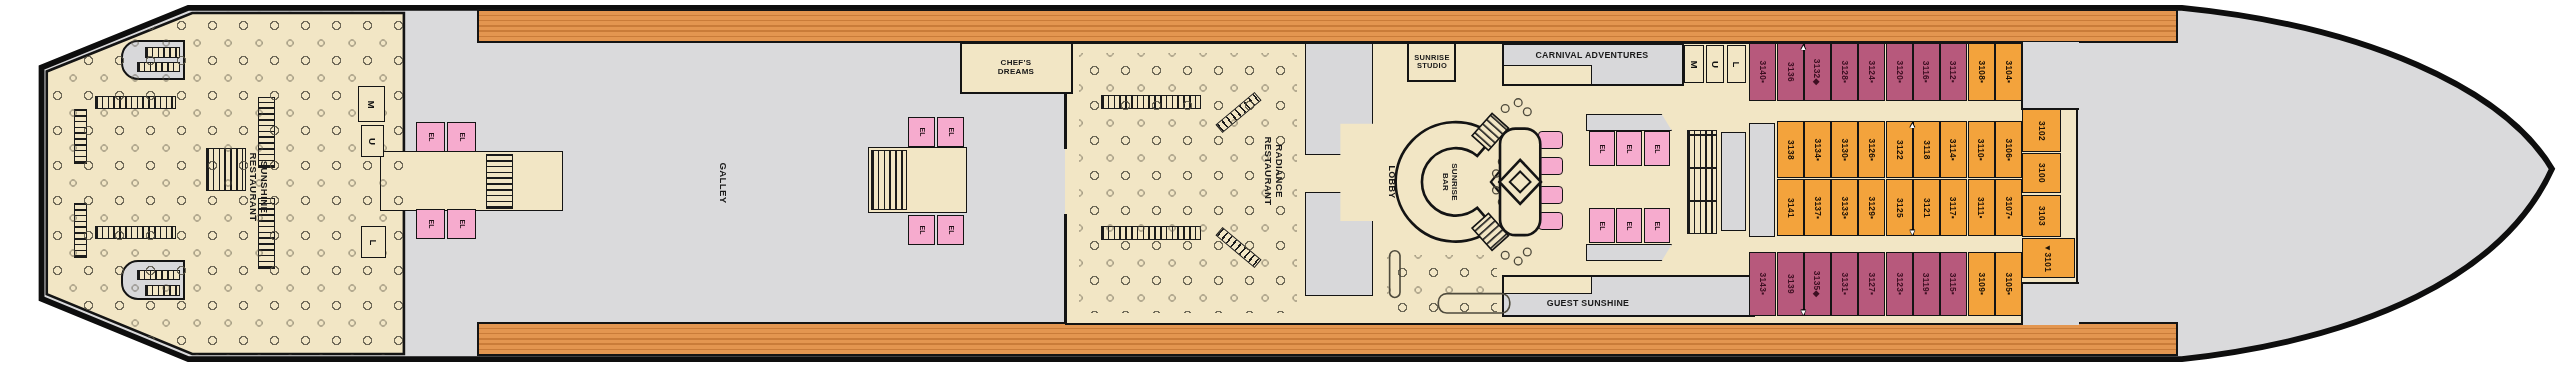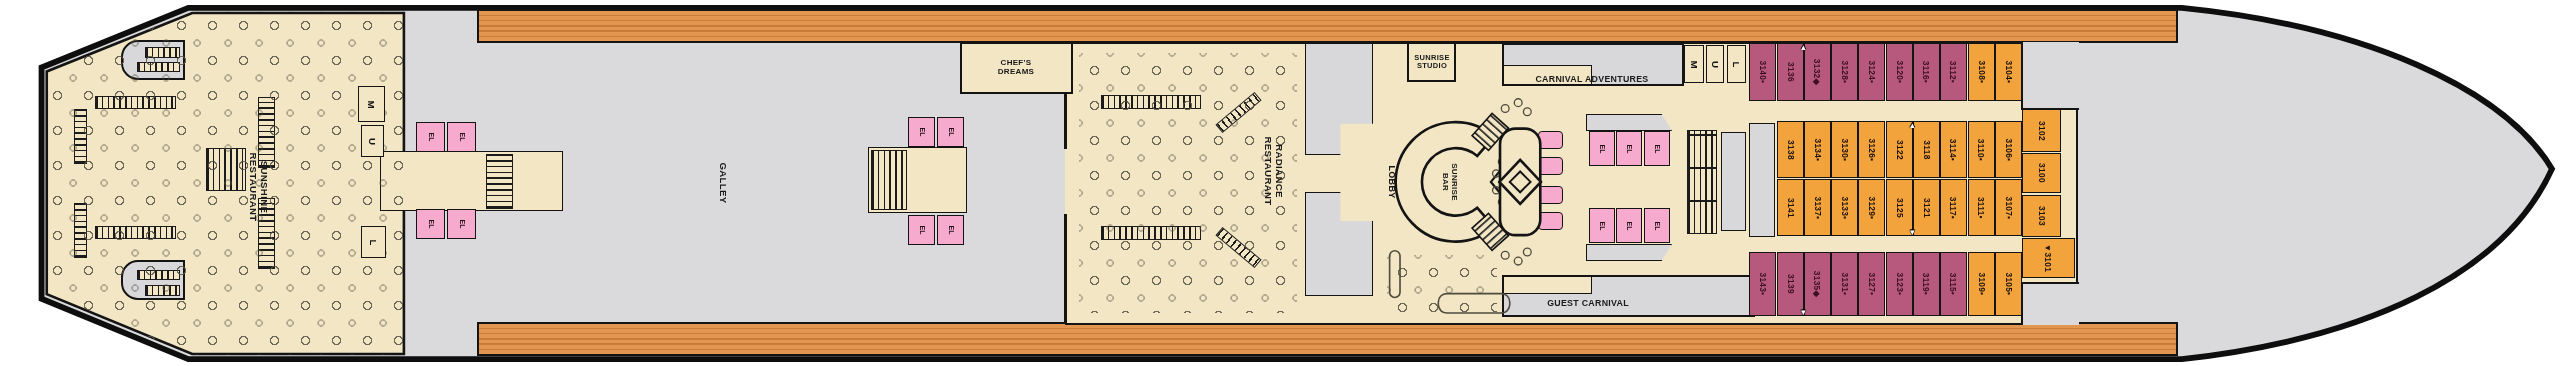--- a/index.html
+++ b/index.html
@@ -354,17 +354,17 @@
   <div class="lbl" style="left:1016px;top:68px;font-size:8px;">CHEF'S
 DREAMS</div>
   <div class="lbl rot" style="left:1273px;top:171px;font-size:9.7px;">RADIANCE
 RESTAURANT</div>
   <div class="lbl rot" style="left:1397px;top:182px;font-size:9px;">SUNRISE
 LOBBY</div>
   <div class="lbl rot" style="left:1449px;top:182px;font-size:8px;">SUNRISE
 BAR</div>
   <div class="lbl" style="left:1432px;top:62px;font-size:7.5px;">SUNRISE
 STUDIO</div>
-  <div class="lbl" style="left:1592px;top:56px;font-size:8.8px;margin-top:24px;">CARNIVAL ADVENTURES</div>
-  <div class="lbl" style="left:1588px;top:304px;font-size:8.8px;">GUEST CARNIVAL</div>
+  <div class="lbl" style="left:1592px;top:56px;font-size:8.8px;">CARNIVAL ADVENTURES</div>
+  <div class="lbl" style="left:1588px;top:304px;font-size:8.8px;">GUEST SUNSHINE</div>
 
 </div>
 
 
 </body></html>

